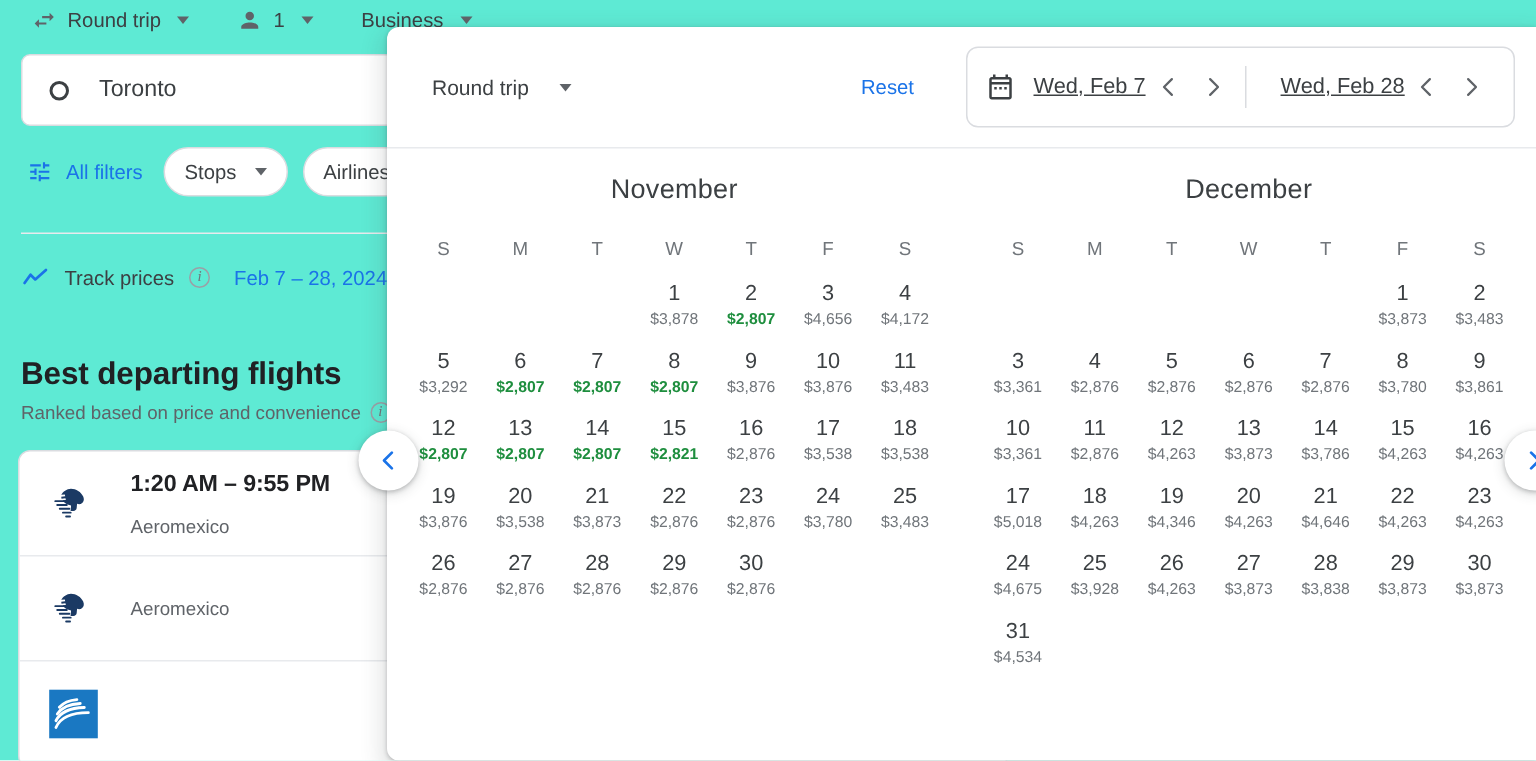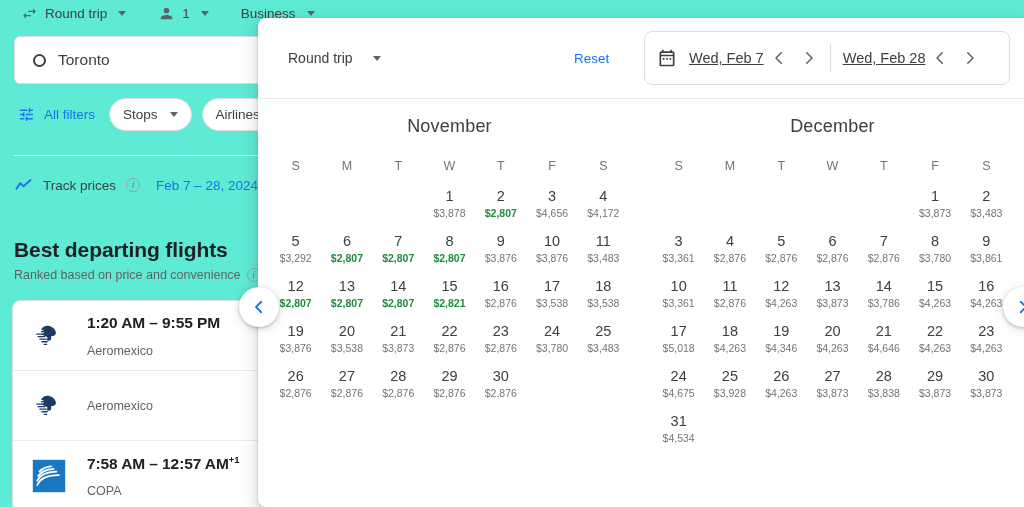--- a/index.html
+++ b/index.html
@@ -22,21 +22,21 @@
   }
   .trip-item { display:flex; align-items:center; gap:7px; height:26px; padding: 0 7px; color:#3c4043; font-size:13.5px; }
   .trip-item .lbl { font-size:13.5px; color:#3c4043; white-space:nowrap; }
   .caret { width:0; height:0; border-left:4px solid transparent; border-right:4px solid transparent; border-top:5px solid #5f6368; margin-left:4px; }
   .ico { display:inline-flex; align-items:center; justify-content:center; }
 
   
   .origin-field {
     position: absolute; left: 14px; top: 36px; width: 480px; height: 48px;
     border: 1px solid #dadce0; border-radius: 6px; background:#fff;
-    display: flex; align-items: center; padding-left: 18px; gap: 12px;
+    display: flex; align-items: center; padding-left: 18px; gap: 20px;
   }
   .origin-circle {
     width: 13px; height: 13px; border-radius: 50%;
     border: 2.6px solid #3c4043; flex: none;
   }
   .origin-text { font-size: 15.5px; color: #3c4043; }
 
   
   .filters-row { position:absolute; left: 14px; top: 97px; display:flex; align-items:center; gap: 10px; height: 34px; }
   .all-filters { display:flex; align-items:center; gap: 9px; color:#1a73e8; font-size:13.5px; padding: 0 4px; font-weight:500;}
@@ -232,24 +232,20 @@
           <svg width="36" height="36" viewBox="0 0 40 40">
             <rect x="2" y="2" width="36" height="36" fill="#1a78c2"></rect>
             <g fill="none" stroke="#ffffff" stroke-width="2.1" stroke-linecap="round">
               <path d="M7 30c3-7 11-11 24-11"></path>
               <path d="M7 25c3-6 10-9.5 21-9.8"></path>
               <path d="M8 20c3-4.6 9-7.4 17-7.8"></path>
               <path d="M9.5 15c3-3.4 7.5-5.2 13-5.7"></path>
             </g>
           </svg>
         </span>
-        <span class="flight-info">
-          <span class="flight-time"><span>7:58 AM – 12:57 AM</span><sup>+1</sup></span>
-          <span class="flight-airline">COPA</span>
-        </span>
       </div>
     </div>
   </div>
 
   <div class="cal-panel">
     <div class="cal-head">
       <div class="cal-trip">
         <span>Round trip</span>
         <span class="caret"></span>
       </div>
@@ -266,21 +262,21 @@
           <svg class="chev-svg" viewBox="0 0 24 24" fill="none" stroke="#5f6368" stroke-width="2" stroke-linecap="round" stroke-linejoin="round">
               <polyline points="15,5 8,12 15,19"></polyline>
             </svg>
         </span>
         <span class="nav-chev">
           <svg class="chev-svg" viewBox="0 0 24 24" fill="none" stroke="#5f6368" stroke-width="2" stroke-linecap="round" stroke-linejoin="round">
               <polyline points="9,5 16,12 9,19"></polyline>
             </svg>
         </span>
         <span class="vsep"></span>
-        <span class="date-text" style="margin-left:6px;">Wed, Feb 28</span>
+        <span class="date-text" style="margin-left:17px;">Wed, Feb 28</span>
         <span class="nav-chev">
           <svg class="chev-svg" viewBox="0 0 24 24" fill="none" stroke="#5f6368" stroke-width="2" stroke-linecap="round" stroke-linejoin="round">
               <polyline points="15,5 8,12 15,19"></polyline>
             </svg>
         </span>
         <span class="nav-chev">
           <svg class="chev-svg" viewBox="0 0 24 24" fill="none" stroke="#5f6368" stroke-width="2" stroke-linecap="round" stroke-linejoin="round">
               <polyline points="9,5 16,12 9,19"></polyline>
             </svg>
         </span>

